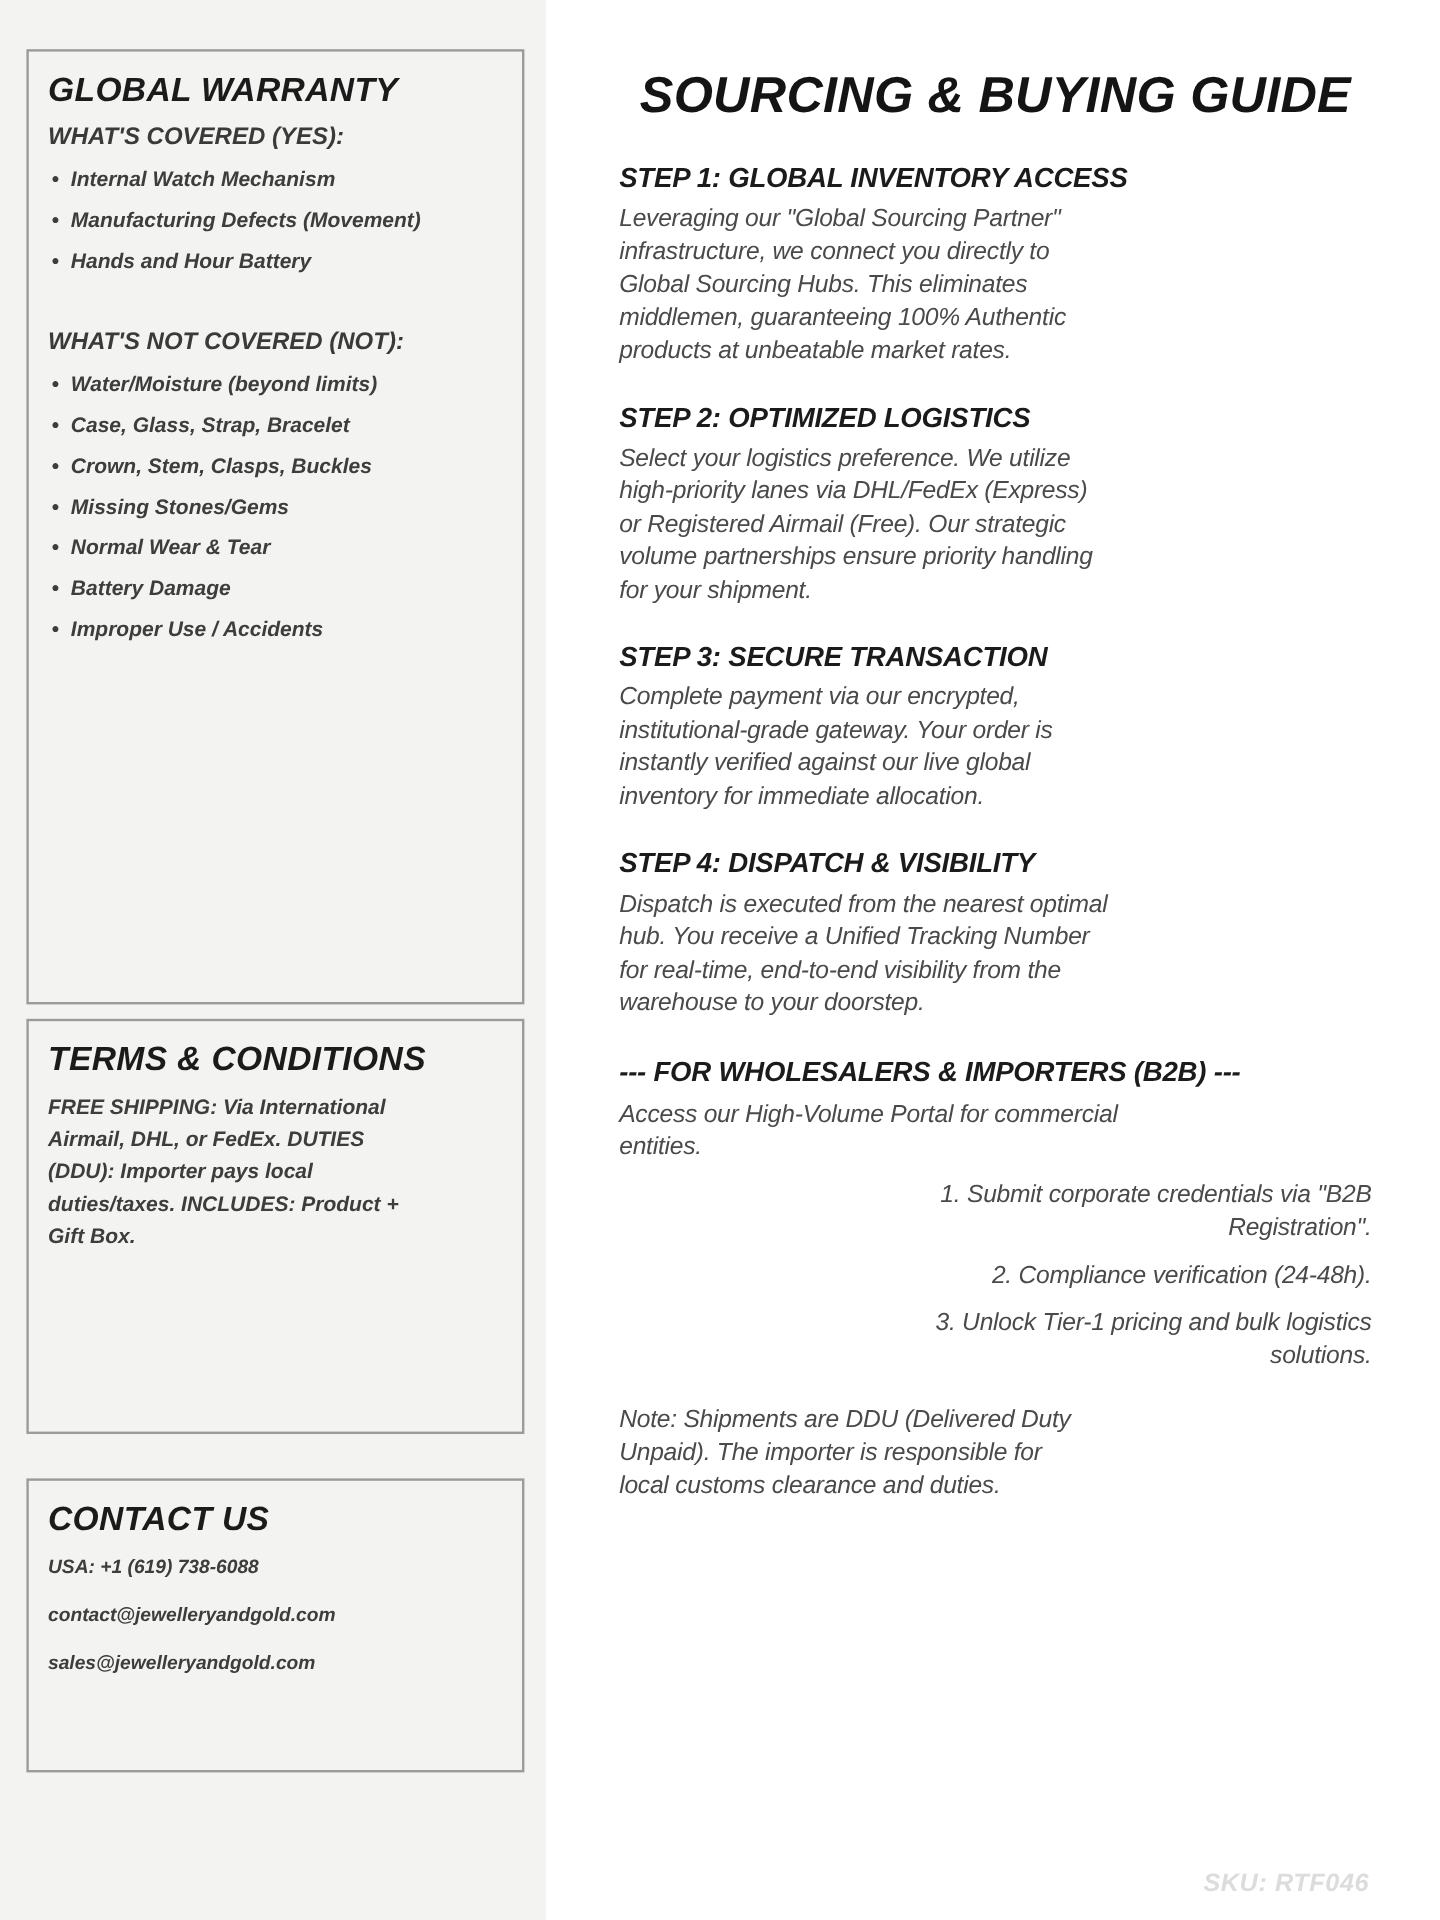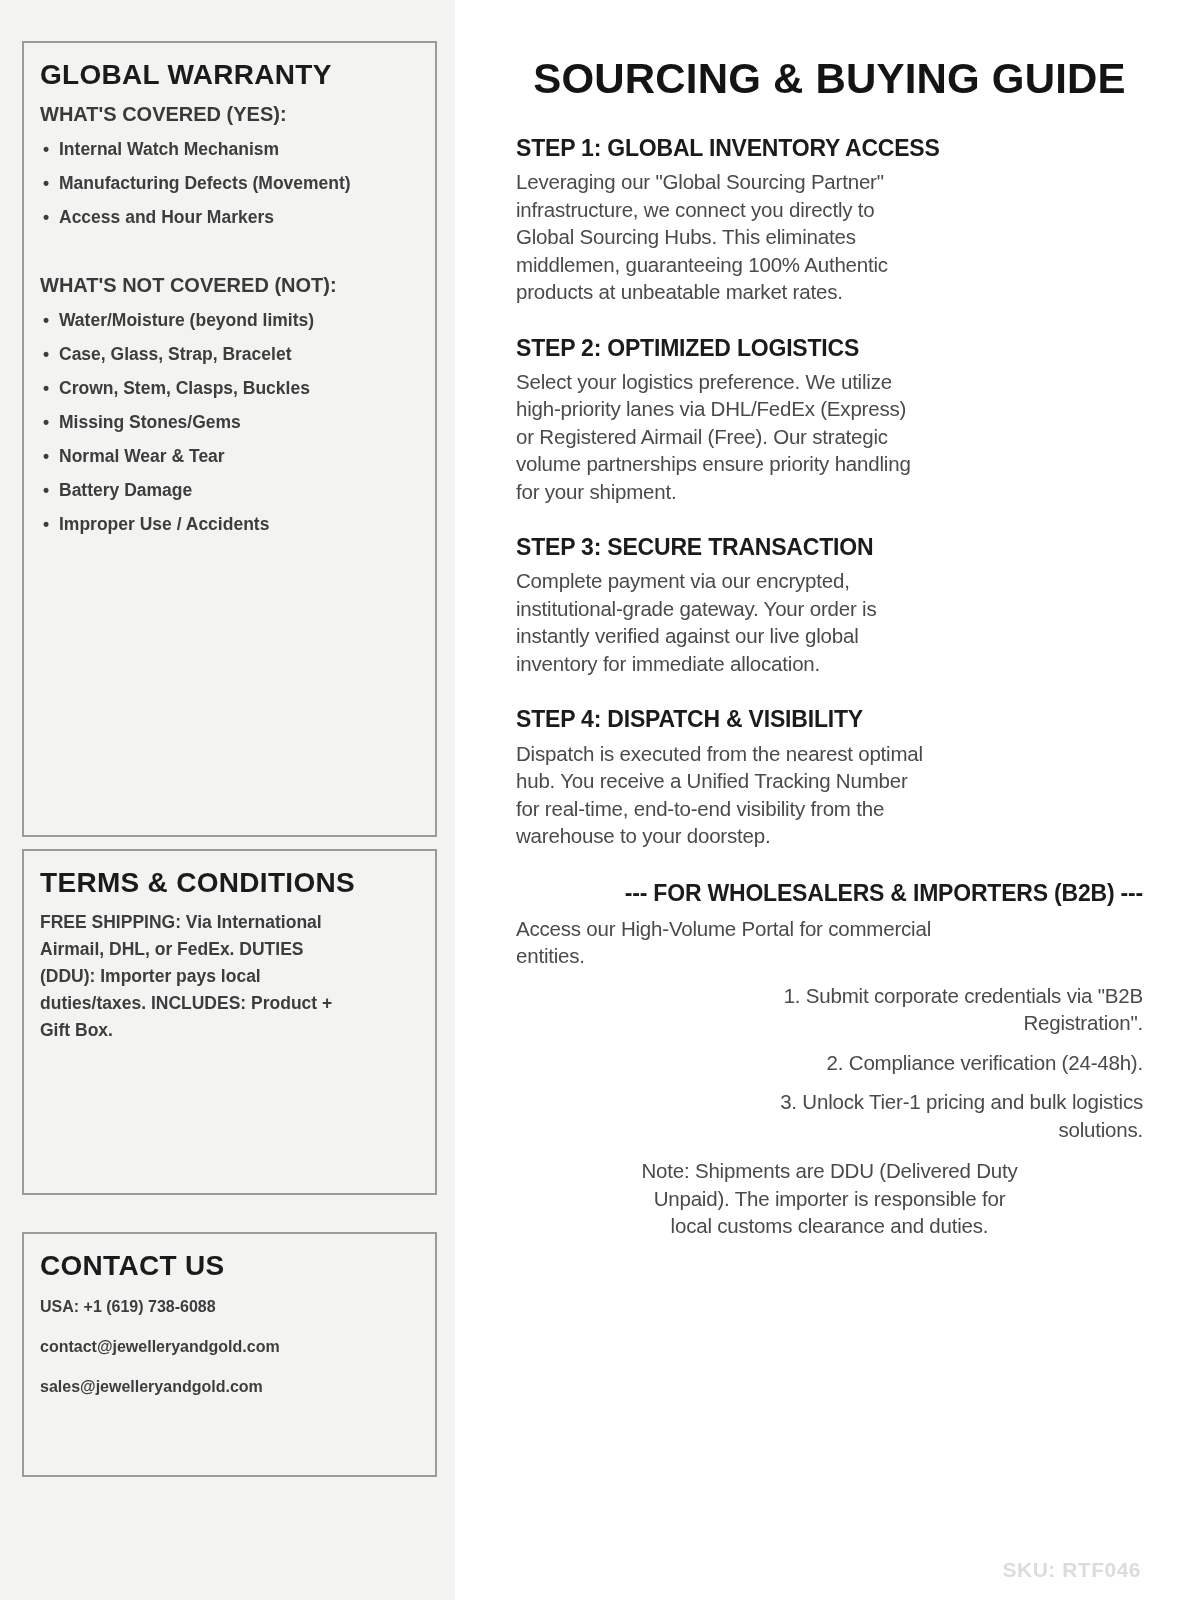--- a/index.html
+++ b/index.html
@@ -14,21 +14,21 @@
     --page-bg:#ffffff;
   }
   *{box-sizing:border-box;}
   html,body{margin:0;padding:0;}
   body{
     width:1200px;height:1600px;
     background:var(--page-bg);
     font-family:"Liberation Sans", sans-serif;
     -webkit-font-smoothing:antialiased;
   }
-  .page{position:relative;width:1200px;height:1600px;overflow:hidden;}
+  .page{position:relative;width:1200px;height:1600px;overflow:hidden;font-style:italic;}
 
   
   .sidebar{
     position:absolute;left:0;top:0;width:455px;height:1600px;
     background:var(--sidebar-bg);
   }
   .side-box{
     position:absolute;left:22px;width:415px;
     border:2px solid var(--box-border);
     padding:17px 16px;
@@ -100,24 +100,23 @@
     margin:0;
     font-size:20.5px;line-height:27.5px;
     color:var(--body-text);
     white-space:pre-line;
     letter-spacing:-.2px;
   }
   .b2b h2{
     margin:30px 0 8px 0;
     font-size:23px;font-weight:700;color:var(--heading);
     letter-spacing:-.2px;
-    text-align:right;
   }
   .b2b p.list-item{margin-top:12px;text-align:right;}
-  .b2b p.note{margin-top:14px;text-align:center;}
+  .b2b p.note{margin-top:26px;}
 
   .sku{
     position:absolute;right:80px;bottom:18px;
     font-size:21px;font-weight:700;
     color:var(--sku-text);
     letter-spacing:.5px;
   }
 </style>
 </head>
 <body>
@@ -125,21 +124,21 @@
 <div class="page">
 
   <aside class="sidebar">
 
     <section class="side-box" id="box-warranty">
       <h2>GLOBAL WARRANTY</h2>
       <div class="sub-head">WHAT'S COVERED (YES):</div>
       <ul class="bullets">
         <li>Internal Watch Mechanism</li>
         <li>Manufacturing Defects (Movement)</li>
-        <li>Access and Hour Markers</li>
+        <li>Hands and Hour Battery</li>
       </ul>
       <div class="gap-block"></div>
       <div class="sub-head">WHAT'S NOT COVERED (NOT):</div>
       <ul class="bullets">
         <li>Water/Moisture (beyond limits)</li>
         <li>Case, Glass, Strap, Bracelet</li>
         <li>Crown, Stem, Clasps, Buckles</li>
         <li>Missing Stones/Gems</li>
         <li>Normal Wear &amp; Tear</li>
         <li>Battery Damage</li>

